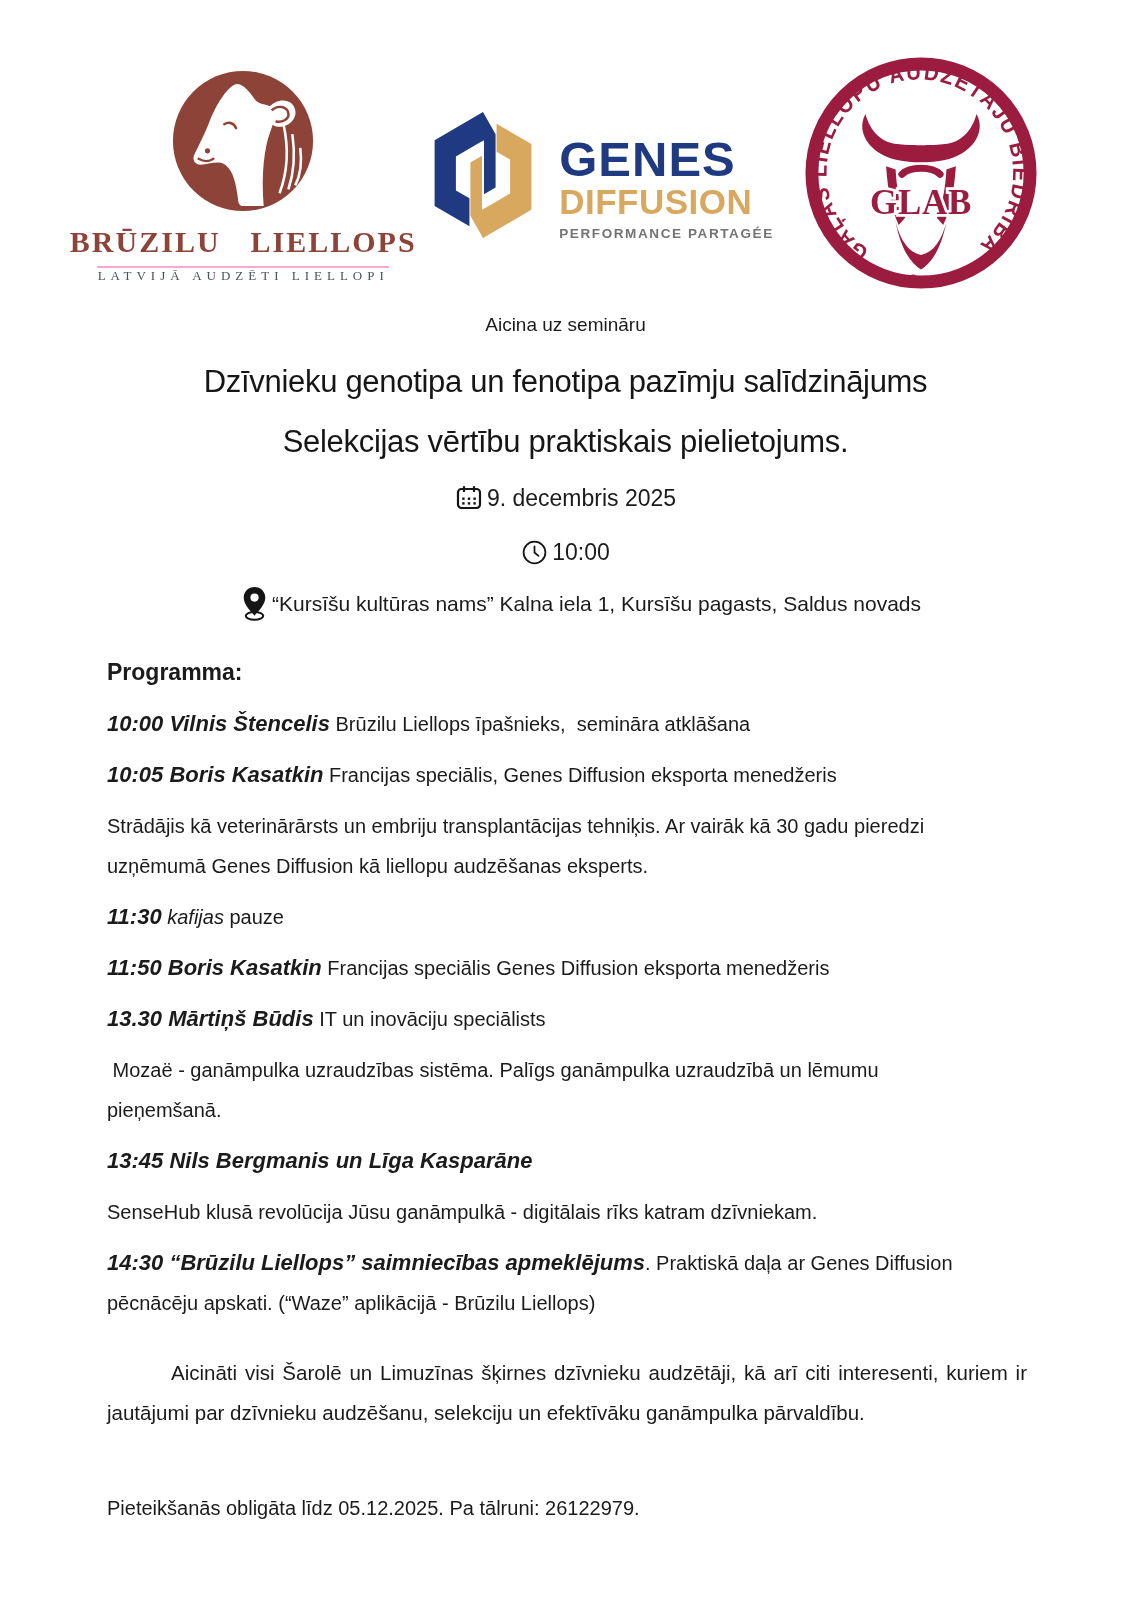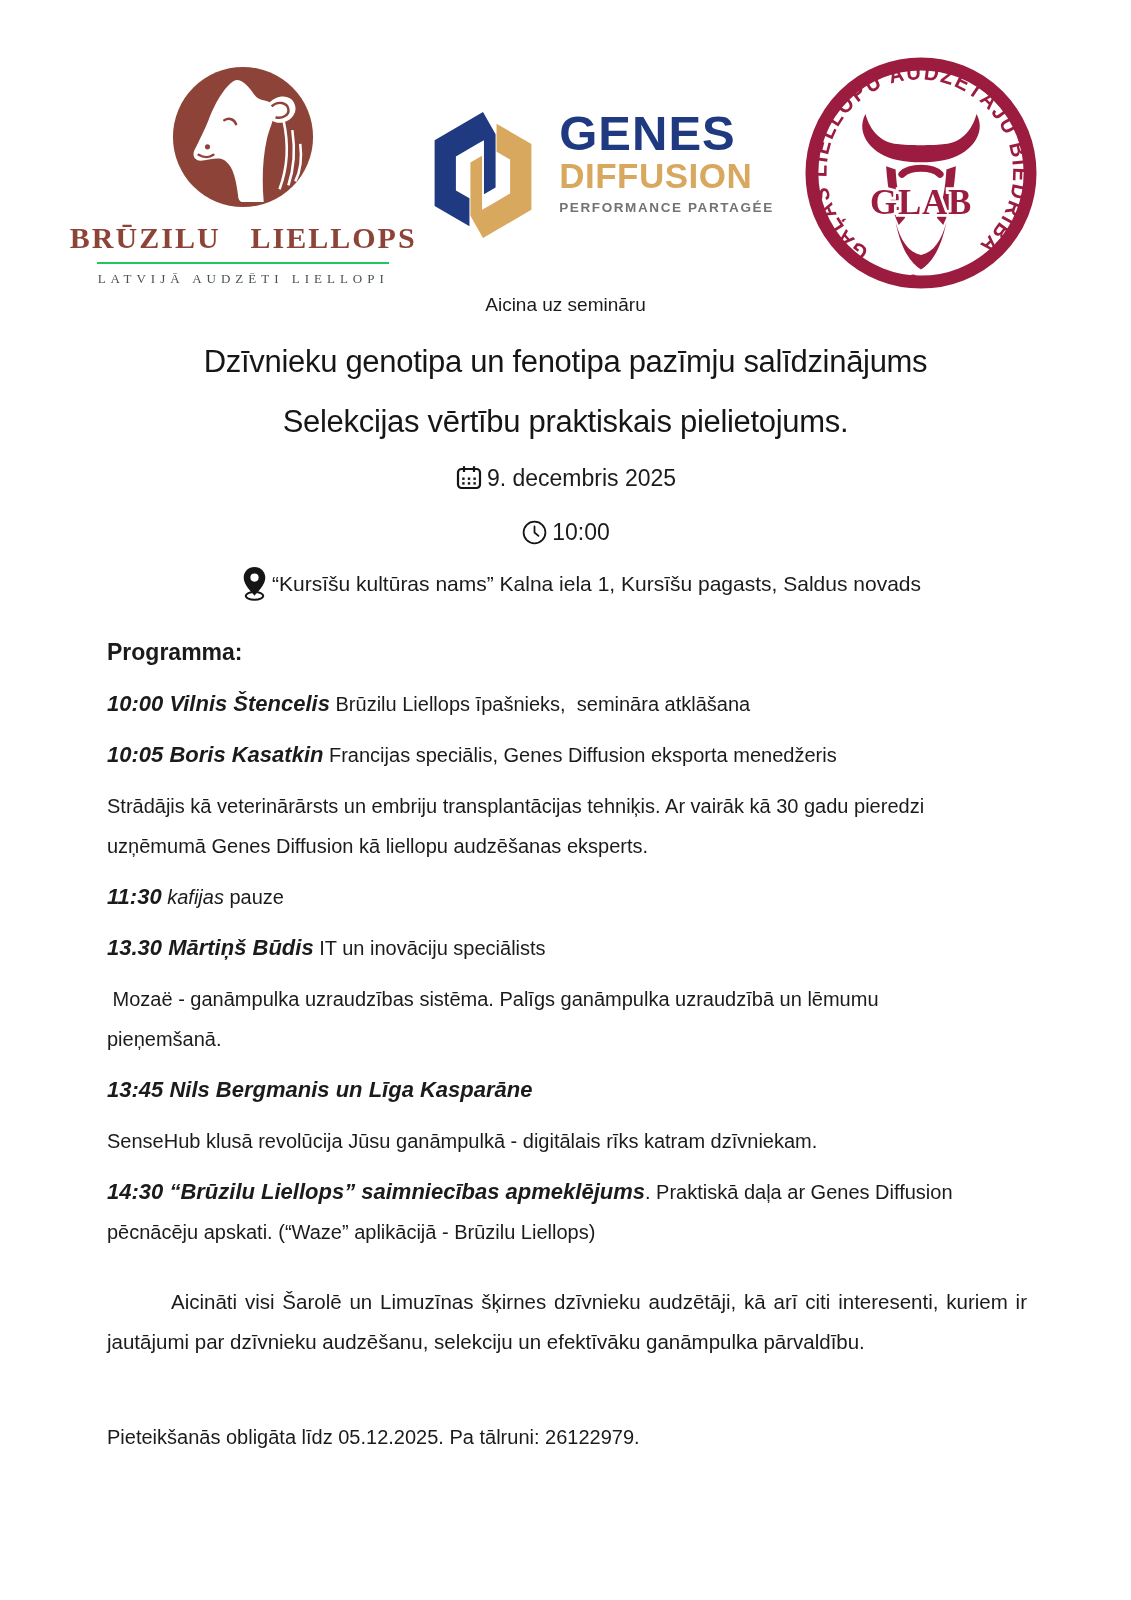--- a/index.html
+++ b/index.html
@@ -7,28 +7,28 @@
     position:relative; width:1131px; height:1600px; margin:0 auto;
     background:#ffffff; overflow:hidden;
     font-family:"Liberation Sans", sans-serif; color:#1b1b1b;
   }
   
   .logos-row { padding-top:56px; display:flex; justify-content:center; align-items:center; gap:30px; }
   .logo-bruzilu { width:300px; text-align:center; }
   .bz-word { margin-top:6px; font-family:"Liberation Serif", serif; font-weight:bold;
              font-size:30px; letter-spacing:2px; color:#8e4338;
              display:flex; align-items:center; justify-content:center; gap:15px; }
-  .bz-tag  { margin:7px auto 0 auto; width:292px; border-top:2px solid #22c55e; padding-top:7px;
+  .bz-tag  { margin:7px auto 0 auto; width:292px; border-top:2px solid #f9a8d4; padding-top:0;
              font-family:"Liberation Serif", serif; font-size:13px; letter-spacing:5px; color:#4a5154; }
-  .logo-gd { display:flex; align-items:flex-start; gap:16px; }
+  .logo-gd { display:flex; align-items:flex-end; gap:16px; }
   .gd-genes { font-size:49px; font-weight:bold; letter-spacing:1px; color:#1f3a80; line-height:1.0; }
   .gd-diff  { font-size:35px; font-weight:bold; letter-spacing:0.5px; color:#d9a85f; line-height:1.05; }
   .gd-perf  { margin-top:5px; font-size:13.5px; font-weight:bold; letter-spacing:1.6px; color:#737373; }
   
-  .invite { text-align:center; font-size:19px; }
+  .invite { margin-top:20px; text-align:center; font-size:19px; }
   .title  { text-align:center; font-size:31px; letter-spacing:-0.3px; color:#161616; }
   .title-1 { margin-top:24px; }
   .title-2 { margin-top:28px; }
   .meta-row { display:flex; justify-content:center; align-items:center; gap:4px;text-align:center; }
   .meta-date { margin-top:24px; font-size:23px; }
   .meta-time { margin-top:27px; font-size:23px; }
   .meta-loc  { margin-top:20px; font-size:21px;padding-left:31px; }
   .meta-row svg { flex:0 0 auto; }
   
   .program { margin:34px 104px 0 107px; }
@@ -150,20 +150,21 @@
     <p class="pheading">Programma:</p>
 
     <p class="pitem"><span class="seg bi">10:00 Vilnis Štencelis</span><span class="seg rg"> Brūzilu Liellops īpašnieks,  semināra atklāšana</span></p>
 
     <p class="pitem"><span class="seg bi">10:05 Boris Kasatkin</span><span class="seg rg"> Francijas speciālis, Genes Diffusion eksporta menedžeris</span></p>
 
     <p class="pitem"><span class="seg rg">Strādājis kā veterinārārsts un embriju transplantācijas tehniķis. Ar vairāk kā 30 gadu pieredzi uzņēmumā Genes Diffusion kā liellopu audzēšanas eksperts.</span></p>
 
     <p class="pitem"><span class="seg bi">11:30</span><span class="seg it"> kafijas</span><span class="seg rg"> pauze</span></p>
 
+    <p class="pitem"><span class="seg bi">11:50 Boris Kasatkin</span><span class="seg rg"> Francijas speciālis Genes Diffusion eksporta menedžeris</span></p>
 
     <p class="pitem"><span class="seg bi">13.30 Mārtiņš Būdis</span><span class="seg rg"> IT un inovāciju speciālists</span></p>
 
     <p class="pitem narrow"><span class="seg rg"> Mozaë - ganāmpulka uzraudzības sistēma. Palīgs ganāmpulka uzraudzībā un lēmumu pieņemšanā.</span></p>
 
     <p class="pitem"><span class="seg bi">13:45 Nils Bergmanis un Līga Kasparāne</span></p>
 
     <p class="pitem"><span class="seg rg">SenseHub klusā revolūcija Jūsu ganāmpulkā - digitālais rīks katram dzīvniekam.</span></p>
 
     <p class="pitem"><span class="seg bi">14:30 “Brūzilu Liellops” saimniecības apmeklējums</span><span class="seg rg">. Praktiskā daļa ar Genes Diffusion pēcnācēju apskati. (“Waze” aplikācijā - Brūzilu Liellops)</span></p>

